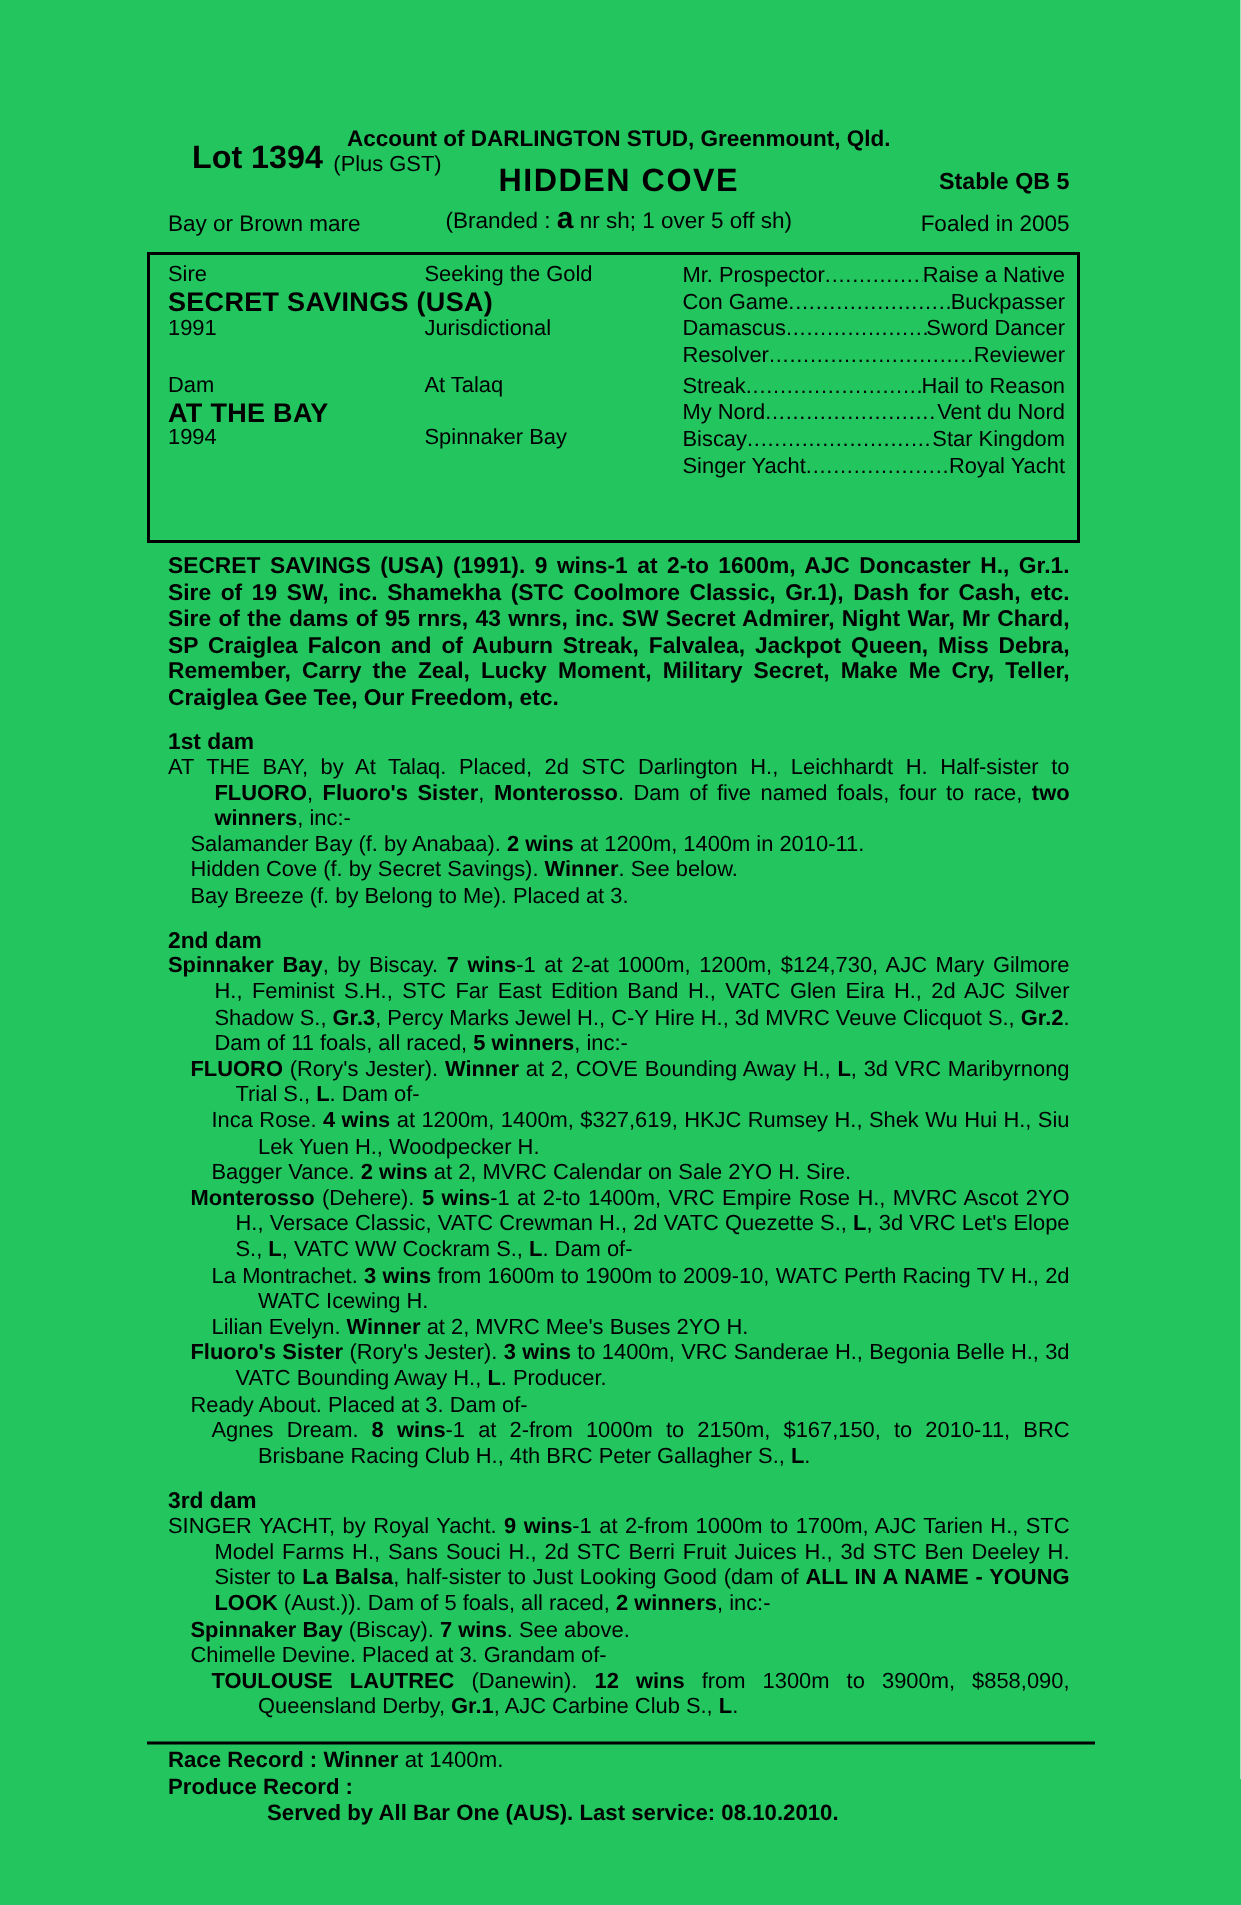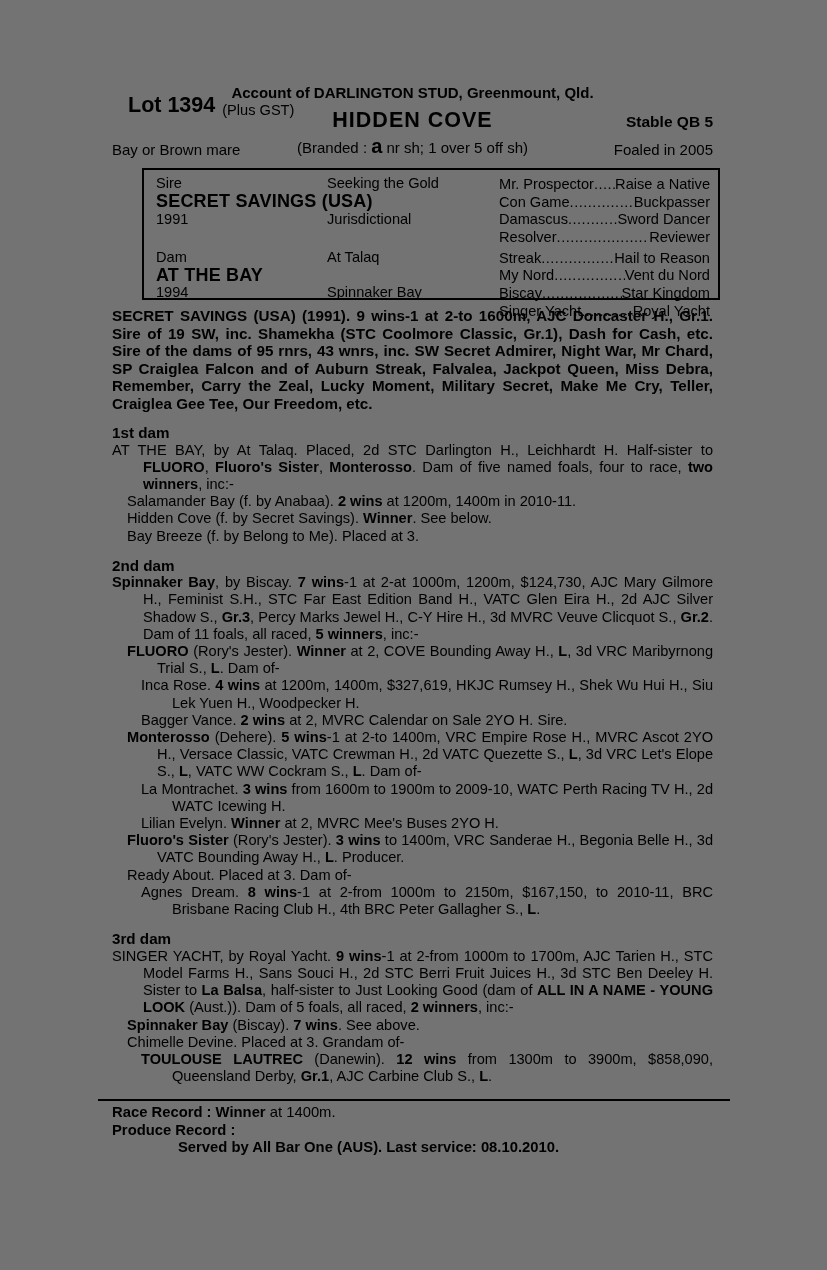--- a/index.html
+++ b/index.html
@@ -1,17 +1,17 @@
 <!DOCTYPE html>
 <html><head>
 <meta charset="utf-8">
 <style>
   html,body { margin:0; padding:0; background:#fff; }
   body { font-family:"Liberation Sans", sans-serif; color:#000; }
-  .page { position:relative; width:827px; height:1270px; background:#737373;
+  .page { position:relative; width:827px; height:1270px; background:#22c55e;
           box-sizing:border-box; padding:84px 107px 0 98px; overflow:hidden; }
 
   .textrow { margin-left:14px; width:601px; }
 
   .account { text-align:center; font-weight:bold; font-size:15px; line-height:18px; }
 
   .lotline { position:relative; margin-top:5px; height:27px; }
   .lot-left { position:absolute; left:0; bottom:16px; display:flex; align-items:flex-end; gap:7px;margin-left:16px; }
   .lot-number { font-weight:bold; font-size:21.5px; }
   .gst { font-size:14.6px; }
@@ -19,21 +19,21 @@
                 font-weight:bold; font-size:21.5px; letter-spacing:1px; white-space:nowrap; }
   .stable { position:absolute; right:0; bottom:3px; font-weight:bold; font-size:15.5px; }
 
   .mareline { position:relative; margin-top:3px; height:23px; font-size:15px; }
   .mare-left { position:absolute; left:0; bottom:2px; }
   .brand { position:absolute; left:50%; transform:translateX(-50%); bottom:2px; white-space:nowrap; }
   .brand-a { font-weight:bold; font-size:20px; }
   .foaled { position:absolute; right:0; bottom:2px; }
 
   .ped-table { margin-top:8px; border:2px solid #000; box-sizing:border-box;
-               height:132px; padding:5px 8px 0 12px;margin-left:44px; }
+               height:194px; padding:5px 8px 0 12px; }
   .ped-half { display:grid; grid-template-columns:171px 172px 1fr;
               grid-template-rows:repeat(4,17.7px); align-items:center; }
   .ped-half + .ped-half { margin-top:3px; }
   .ped-role, .ped-year, .ped-parent { font-size:14.6px; line-height:17px; }
   .ped-name { font-weight:bold; font-size:18px; white-space:nowrap; letter-spacing:0.2px; }
   .ped-gp { display:flex; align-items:baseline; font-size:14.6px; overflow:hidden; }
   .gp-left, .gp-right { white-space:nowrap; }
   .gp-dots { flex:1 1 auto; overflow:hidden; white-space:nowrap; min-width:6px; }
   .gp-dots::after { content:"...................................................................................."; letter-spacing:0.5px; }
 

